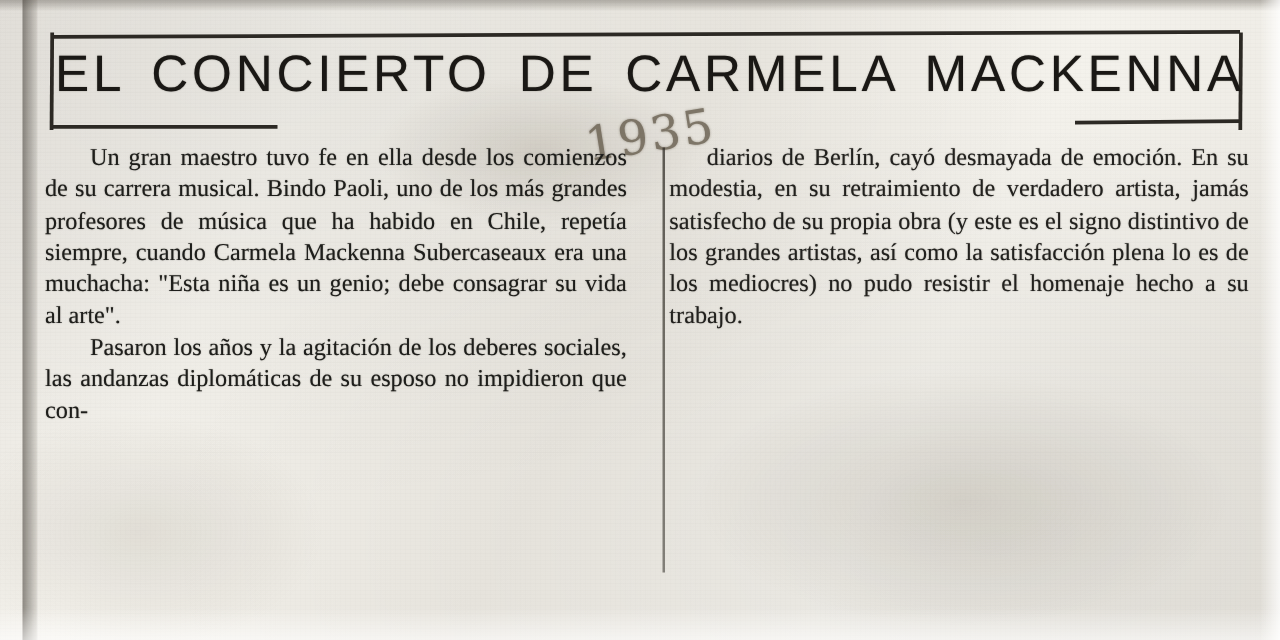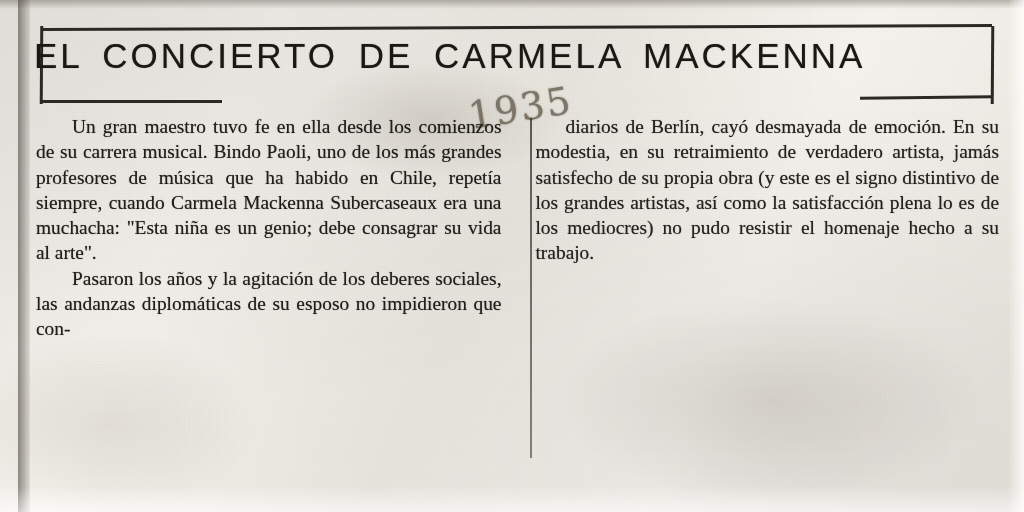--- a/index.html
+++ b/index.html
@@ -101,23 +101,23 @@
   .rule-bottom-r {
     position: absolute;
     right: 4px; top: 74px;
     width: 132px; height: 3px;
     background: #2e2b26;
     transform: rotate(-0.6deg);
   }
   .headline {
     position: absolute;
     left: 0; right: 0; top: 14px;
-    text-align: left;
+    text-align: right;
     font-family: "Liberation Sans", sans-serif;
-    font-size: 35px;
+    font-size: 41px;
     letter-spacing: 3.0px;
     word-spacing: 8px;
     color: #1c1a17;
     white-space: nowrap;
     text-shadow: 0 0 1px rgba(40,36,30,0.55);
   }
 
   
   .year-mark {
     position: absolute;

